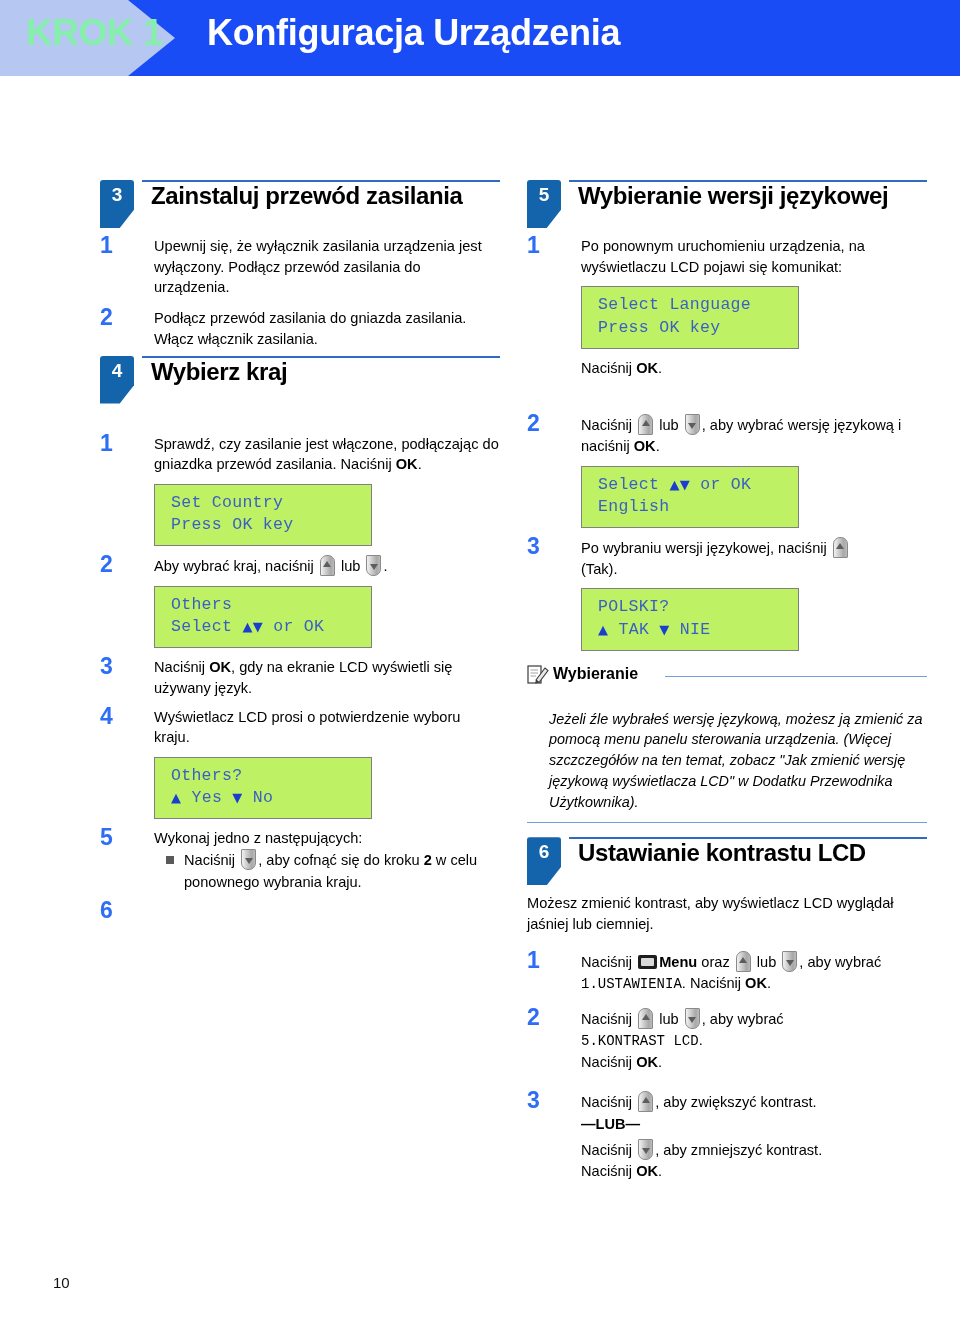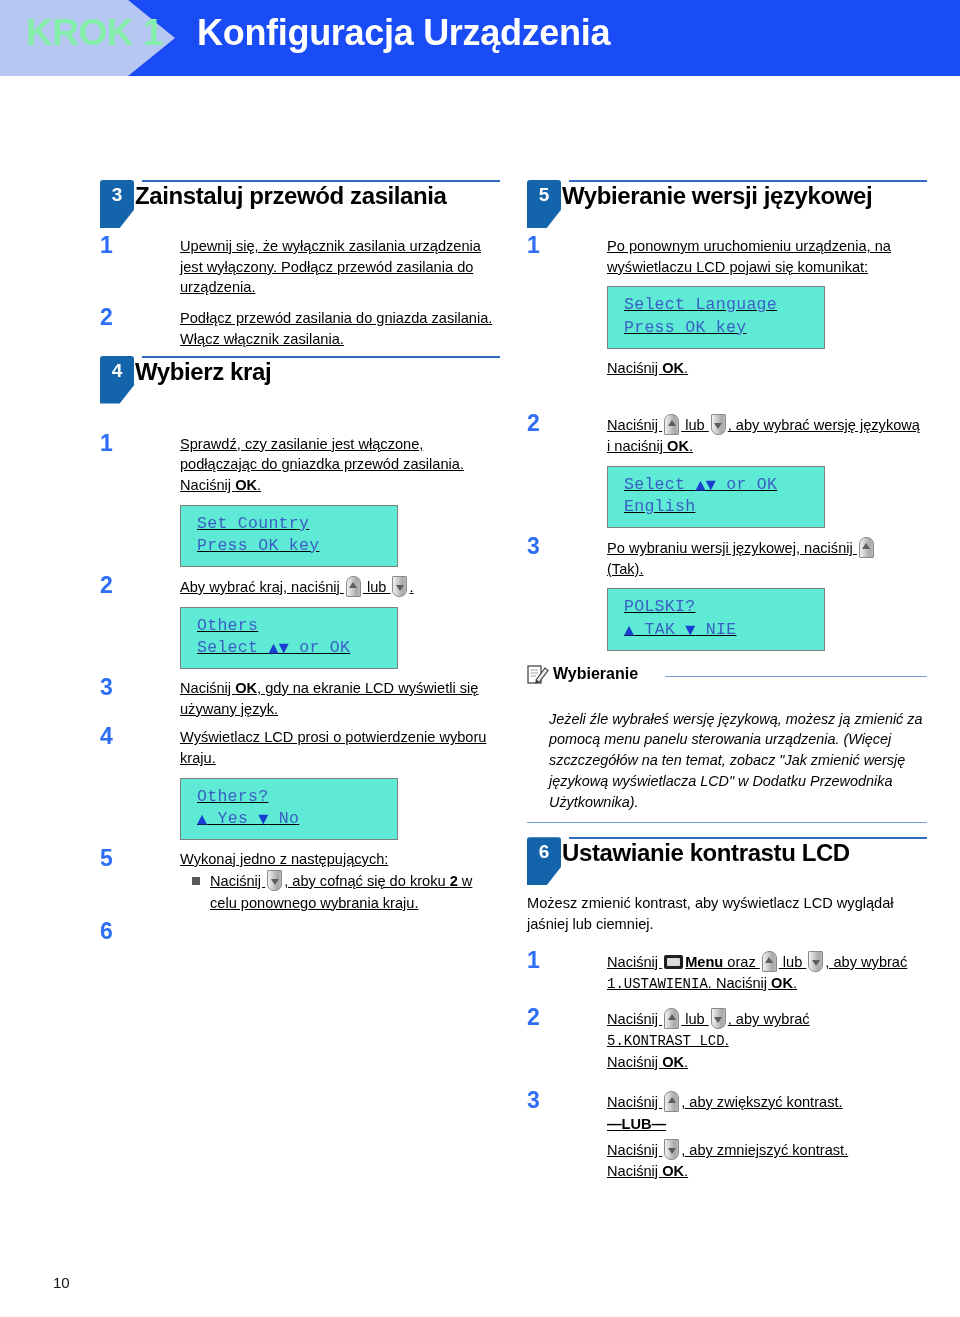--- a/index.html
+++ b/index.html
@@ -31,21 +31,21 @@
     position: absolute;
     left: 26px; top: 12px;
     font-size: 37px;
     font-weight: bold;
     color: #86efac;
     letter-spacing: -0.5px;
     font-family: "Liberation Sans", sans-serif;
   }
   .banner-title {
     position: absolute;
-    left: 197px; top: 12px;
+    left: 207px; top: 12px;
     font-size: 36px;
     font-weight: bold;
     color: #ffffff;
     letter-spacing: -0.3px;
   }
 
   
   .page {
     position: relative;
     padding: 0;
@@ -75,54 +75,53 @@
     font-size: 19px;
     font-weight: bold;
     text-align: center;
     line-height: 30px;
     border-top-left-radius: 3px;
     border-top-right-radius: 3px;
     clip-path: polygon(0 0, 100% 0, 100% 62%, 58% 100%, 0 100%);
   }
   .sec-title {
     position: absolute;
-    left: 35px; top: 0;
+    left: 51px; top: 0;
     font-size: 24px;
     font-weight: bold;
     letter-spacing: -0.4px;
     white-space: nowrap;
     text-align: right;
   }
 
   
   .step { position: relative; margin-bottom: 6px; }
   .step-num {
     position: absolute;
     left: 0; top: -4px;
     width: 26px;
     font-size: 23px;
     font-weight: bold;
     color: #2d6ef5;
     text-align: left;
     font-family: "Liberation Sans", sans-serif;
   }
   .step-body {
-    margin-left: 80px;
+    margin-left: 54px;
     font-size: 14.6px;
     line-height: 1.42;
-    text-decoration: underline;
   }
 
   .plain { font-size: 14.6px; line-height: 1.42; }
   b { font-weight: bold; }
 
   
   .lcd {
     border: 1px solid #808080;
-    background: #5eead4;
+    background: #bef264;
     width: 218px;
     padding: 7px 0 9px 16px;
     margin: 9px 0 9px 0;
     color: #3a5fc4;
     font-family: "Liberation Mono", "DejaVu Sans Mono", monospace;
     font-size: 16.5px;
     line-height: 1.34;
     letter-spacing: 0.3px;
   }
   .lcd .ar { color: #1a3fd0; font-family: "DejaVu Sans", sans-serif; font-size:13px; }

